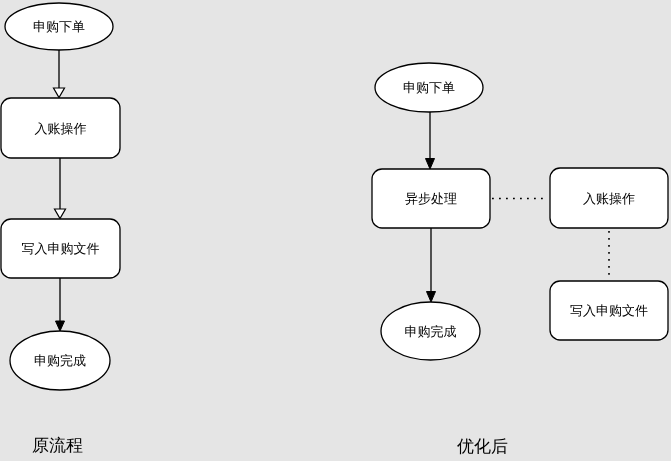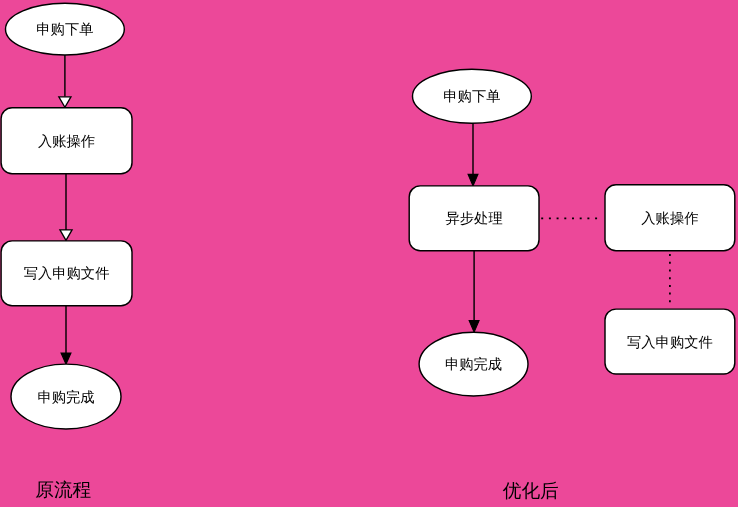--- a/index.html
+++ b/index.html
@@ -4,21 +4,21 @@
 <style>
   html, body {
     margin: 0;
     padding: 0;
     background: #ffffff;
   }
   .canvas-wrap {
     position: relative;
     width: 671px;
     height: 461px;
-    background: #ec4899;
+    background: #e5e5e5;
     overflow: hidden;
     font-family: "DejaVu Sans", "Liberation Sans", sans-serif;
   }
   svg {
     display: block;
   }
   .node-shape {
     fill: #ffffff;
     stroke: #000000;
     stroke-width: 1.3;

